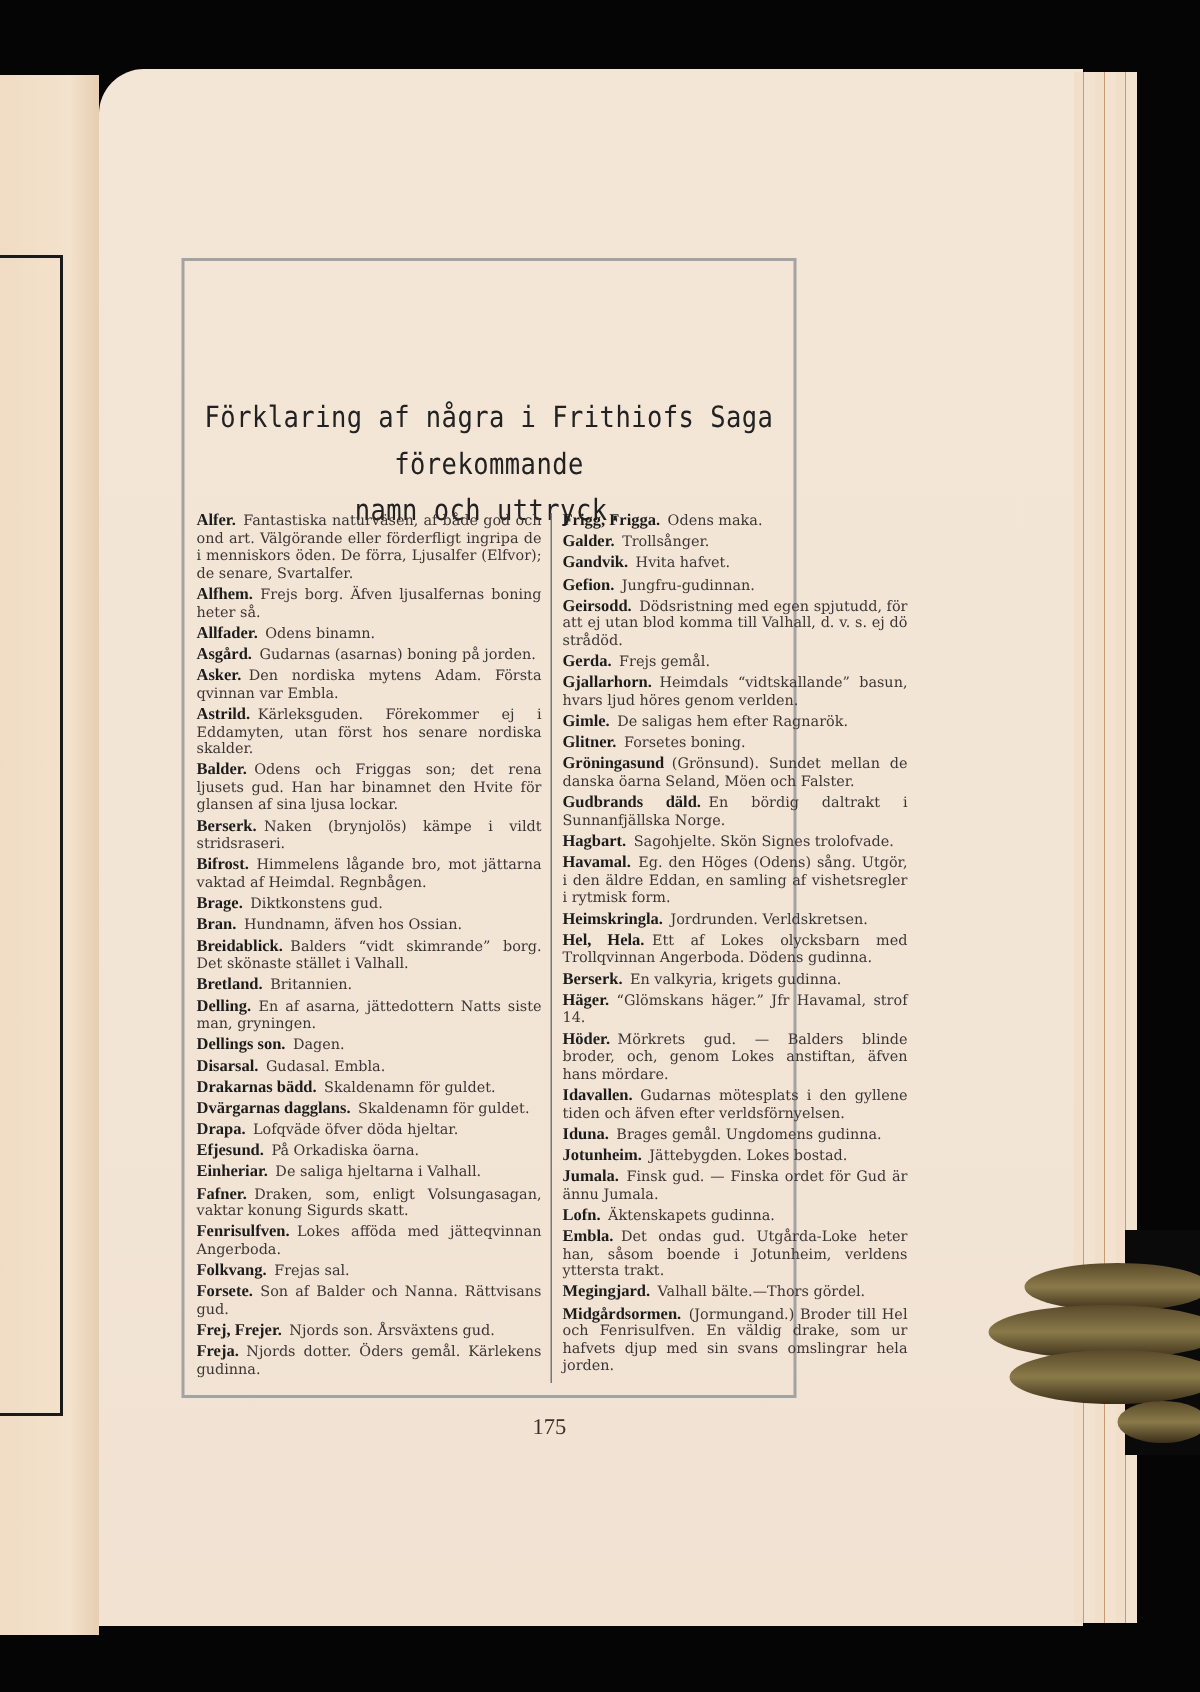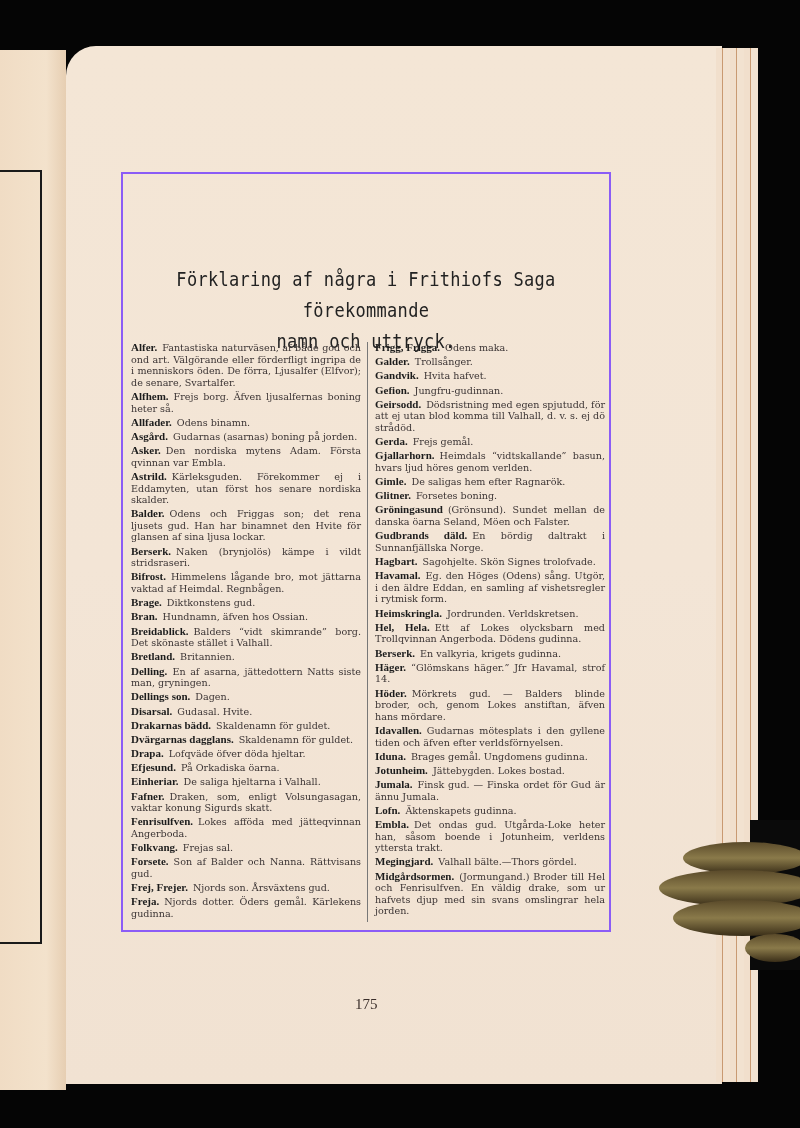--- a/index.html
+++ b/index.html
@@ -1,30 +1,30 @@
 <!DOCTYPE html>
 <html><head>
 <meta charset="utf-8">
 <style>
   html, body { margin:0; padding:0; }
   body { width:800px; height:1128px; background:#050505; position:relative; overflow:hidden; font-family:"DejaVu Serif", serif; }
   .left-page { position:absolute; left:0; top:50px; width:66px; height:1040px; background:linear-gradient(90deg,#f0dcc4,#f3e2cc 70%,#e6ceb2); border-radius:0 0 0 0; transform:skewY(0deg); }
   .left-page .frame { position:absolute; left:-10px; top:120px; width:50px; height:770px; border:2px solid #1a1a1a; border-left:none; }
   .right-page { position:absolute; left:66px; top:46px; width:656px; height:1038px; background:linear-gradient(180deg,#f4e6d6,#f3e5d6 50%,#f1e2d2); border-radius:30px 0 0 0; }
   .edges { position:absolute; left:716px; top:48px; width:42px; height:1034px; background:repeating-linear-gradient(90deg,#f1dfcc 0 6px,#c99a72 6px 7px,#f2e2d0 7px 14px); }
-  .frame-box { position:absolute; left:121px; top:172px; width:490px; height:760px; border:2px solid #8b5cf6; box-sizing:border-box; }
+  .frame-box { position:absolute; left:121px; top:172px; width:410px; height:760px; border:2px solid #a3a3a3; box-sizing:border-box; }
   .title { position:absolute; left:0; right:0; top:96px; text-align:center; font-family:"DejaVu Sans Mono", monospace; font-size:17px; color:#222; line-height:27px; letter-spacing:0.3px; transform:scaleY(1.15); }
   .cols { position:absolute; left:8px; top:168px; width:474px; display:flex; }
   .col { width:236px; font-size:9.6px; line-height:11.6px; color:#333; }
   .col.left { padding-right:6px; border-right:1px solid #777; }
   .col.right { padding-left:7px; }
   .entry { margin-bottom:2.6px; text-align:justify; }
   .term { font-family:Liberation Serif, serif; font-weight:bold; font-size:11px; color:#1c1c1c; margin-right:5px; }
   .def { color:#3b3434; }
-  .page-num { position:absolute; left:355px; top:996px; font-size:15px; color:#3a2e2a; font-family:"Liberation Serif", serif; }
+  .page-num { position:absolute; left:355px; top:944px; font-size:15px; color:#3a2e2a; font-family:"Liberation Serif", serif; }
   .hand { position:absolute; left:655px; top:820px; width:145px; height:150px; }
 </style>
 </head>
 <body>
 
 <div class="left-page">
   <div class="frame"></div>
 </div>
 
 <div class="right-page"></div>
@@ -45,21 +45,21 @@
         <div class="entry"><span class="term">Astrild.</span><span class="def">Kärleksguden. Förekommer ej i Eddamyten, utan först hos senare nordiska skalder.</span></div>
         <div class="entry"><span class="term">Balder.</span><span class="def">Odens och Friggas son; det rena ljusets gud. Han har binamnet den Hvite för glansen af sina ljusa lockar.</span></div>
         <div class="entry"><span class="term">Berserk.</span><span class="def">Naken (brynjolös) kämpe i vildt stridsraseri.</span></div>
         <div class="entry"><span class="term">Bifrost.</span><span class="def">Himmelens lågande bro, mot jättarna vaktad af Heimdal. Regnbågen.</span></div>
         <div class="entry"><span class="term">Brage.</span><span class="def">Diktkonstens gud.</span></div>
         <div class="entry"><span class="term">Bran.</span><span class="def">Hundnamn, äfven hos Ossian.</span></div>
         <div class="entry"><span class="term">Breidablick.</span><span class="def">Balders “vidt skimrande” borg. Det skönaste stället i Valhall.</span></div>
         <div class="entry"><span class="term">Bretland.</span><span class="def">Britannien.</span></div>
         <div class="entry"><span class="term">Delling.</span><span class="def">En af asarna, jättedottern Natts siste man, gryningen.</span></div>
         <div class="entry"><span class="term">Dellings son.</span><span class="def">Dagen.</span></div>
-        <div class="entry"><span class="term">Disarsal.</span><span class="def">Gudasal. Hvite.</span></div>
+        <div class="entry"><span class="term">Disarsal.</span><span class="def">Gudasal. Embla.</span></div>
         <div class="entry"><span class="term">Drakarnas bädd.</span><span class="def">Skaldenamn för guldet.</span></div>
         <div class="entry"><span class="term">Dvärgarnas dagglans.</span><span class="def">Skaldenamn för guldet.</span></div>
         <div class="entry"><span class="term">Drapa.</span><span class="def">Lofqväde öfver döda hjeltar.</span></div>
         <div class="entry"><span class="term">Efjesund.</span><span class="def">På Orkadiska öarna.</span></div>
         <div class="entry"><span class="term">Einheriar.</span><span class="def">De saliga hjeltarna i Valhall.</span></div>
         <div class="entry"><span class="term">Fafner.</span><span class="def">Draken, som, enligt Volsungasagan, vaktar konung Sigurds skatt.</span></div>
         <div class="entry"><span class="term">Fenrisulfven.</span><span class="def">Lokes afföda med jätteqvinnan Angerboda.</span></div>
         <div class="entry"><span class="term">Folkvang.</span><span class="def">Frejas sal.</span></div>
         <div class="entry"><span class="term">Forsete.</span><span class="def">Son af Balder och Nanna. Rättvisans gud.</span></div>
         <div class="entry"><span class="term">Frej, Frejer.</span><span class="def">Njords son. Årsväxtens gud.</span></div>

